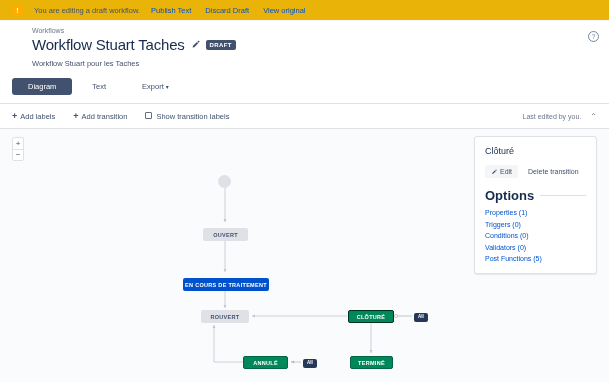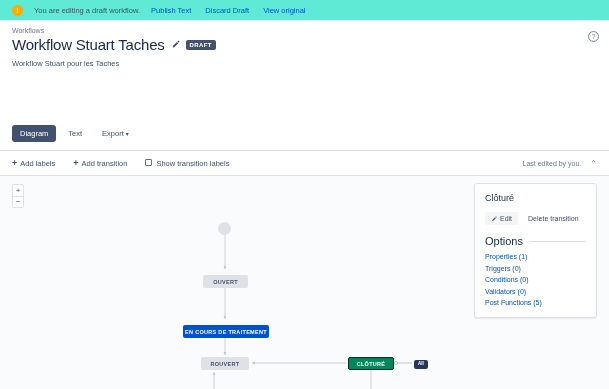--- a/index.html
+++ b/index.html
@@ -7,21 +7,21 @@
     margin: 0; padding: 0;
     width: 609px; height: 389px;
     background: #ffffff;
     font-family: "Liberation Sans", sans-serif;
     overflow: hidden;
   }
 
   
   .banner {
     height: 21px;
-    background: #5eead4;
+    background: #eab308;
     display: flex;
     align-items: center;
     padding-left: 12px;
     font-size: 7.5px;
     color: #42526e;
     border-bottom: 1px solid #f4f5f7;
   }
   .banner-icon {
     width: 11px; height: 11px;
     border-radius: 50%;
@@ -34,20 +34,21 @@
   .banner-text { margin-right: 11px; color: #42526e; }
   .banner-link {
     color: #0052cc; margin-right: 14px; cursor: pointer;
   }
   .banner-link:last-child { margin-right: 0; }
 
   
   .header {
     padding: 6px 3px 0 12px;
     position: relative;
+    margin-left: 20px;
   }
   .breadcrumb {
     font-size: 7px;
     color: #6b778c;
     margin-bottom: 2px;
   }
   .title-row {
     display: flex; align-items: center; gap: 6px;
   }
   .page-title {
@@ -91,24 +92,23 @@
 
   
   .tabs {
     display: flex; align-items: center; gap: 4px;
     padding: 0 12px;
     margin-top: 10px;
   }
   .tab {
     font-size: 7.5px;
     color: #42526e;
-    padding: 4px 8px;
+    padding: 4px 16px;
     border-radius: 3px;
     cursor: pointer;
-    margin-top: 47px;
   }
   .tab.active {
     background: #42526e;
     color: #ffffff;
   }
   .tab .caret { font-size: 6px; margin-left: 2px; }
 
   
   .actionbar {
     display: flex; align-items: center;
@@ -249,22 +249,22 @@
   .link-delete {
     font-size: 7px;
     color: #42526e;
     cursor: pointer;
   }
   .options-head {
     display: flex; align-items: center; gap: 6px;
     margin-bottom: 6px;
   }
   .options-head span {
-    font-size: 11px;
-    font-weight: normal;
+    font-size: 13px;
+    font-weight: bold;
     color: #172b4d;
   }
   .options-rule {
     flex: 1; height: 1px; background: #dfe1e6;
   }
   .opt-link {
     display: block;
     font-size: 7px;
     color: #0052cc;
     margin-bottom: 4.5px;

